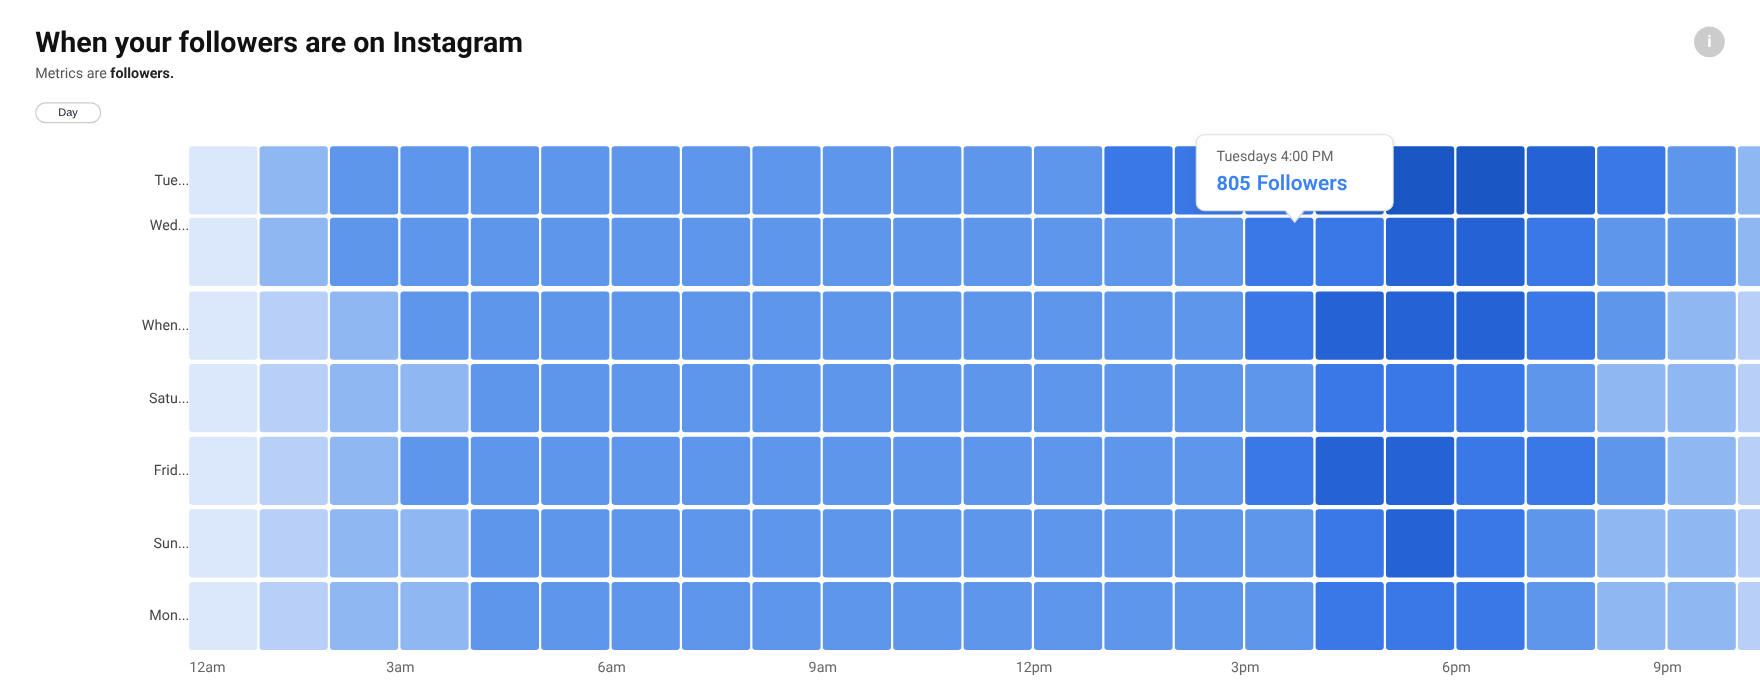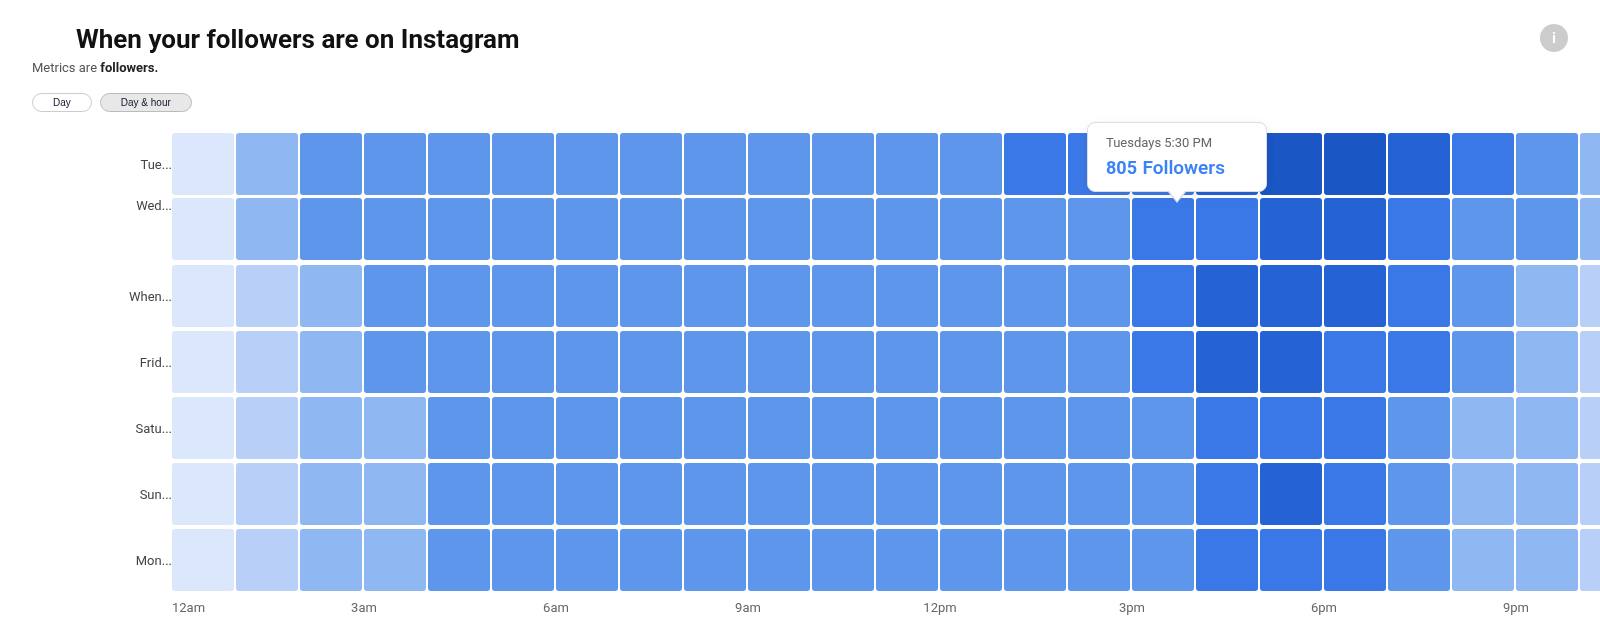--- a/index.html
+++ b/index.html
@@ -9,21 +9,20 @@
       padding: 24px 32px;
       width: 1600px;
       min-height: 626px;
       position: relative;
     }
     .page-title {
       font-size: 26px;
       font-weight: 700;
       color: #111;
       margin-bottom: 6px;
-      margin-left: 44px;
     }
     .metrics-note {
       font-size: 13px;
       color: #555;
       margin-bottom: 18px;
     }
     .metrics-note strong {
       font-weight: 700;
       color: #222;
     }
@@ -153,29 +152,28 @@
 </head>
 <body>
 
 <h1 class="page-title">When your followers are on Instagram</h1>
 <p class="metrics-note">
   <span>Metrics are </span><strong>followers.</strong>
 </p>
 
 <div class="controls">
   <button class="btn">Day</button>
-  <button class="btn active">Day &amp; hour</button>
 </div>
 
 <div class="info-icon">i</div>
 
 <div class="chart-area">
 
   <div class="tooltip">
-    <div class="tooltip-label">Tuesdays 5:30 PM</div>
+    <div class="tooltip-label">Tuesdays 4:00 PM</div>
     <div class="tooltip-value">
       <span id="tooltip-count">805</span> <span id="tooltip-followers" style="color: rgb(59, 130, 246); font-size: 19px; font-weight: 600;">Followers</span>
     </div>
   </div>
 
   <div class="heatmap-container" id="heatmap">
       <div class="heatmap-row" style="position: relative; height: 64px; display: flex; align-items: center;">
         <span class="row-label">Tue...</span>
         <div class="cells-row" style="margin-left: 70px;">
           <div class="cell" style="background-color: rgb(219, 232, 251);"></div>
@@ -253,20 +251,48 @@
           <div class="cell" style="background-color: rgb(37, 99, 212);"></div>
           <div class="cell" style="background-color: rgb(37, 99, 212);"></div>
           <div class="cell" style="background-color: rgb(37, 99, 212);"></div>
           <div class="cell" style="background-color: rgb(59, 120, 231);"></div>
           <div class="cell" style="background-color: rgb(94, 150, 235);"></div>
           <div class="cell" style="background-color: rgb(143, 184, 242);"></div>
           <div class="cell" style="background-color: rgb(184, 208, 247);"></div>
         </div>
       </div>
       <div class="heatmap-row" style="position: relative; height: 64px; display: flex; align-items: center;">
+        <span class="row-label">Satu...</span>
+        <div class="cells-row" style="margin-left: 70px;">
+          <div class="cell" style="background-color: rgb(219, 232, 251);"></div>
+          <div class="cell" style="background-color: rgb(184, 208, 247);"></div>
+          <div class="cell" style="background-color: rgb(143, 184, 242);"></div>
+          <div class="cell" style="background-color: rgb(143, 184, 242);"></div>
+          <div class="cell" style="background-color: rgb(94, 150, 235);"></div>
+          <div class="cell" style="background-color: rgb(94, 150, 235);"></div>
+          <div class="cell" style="background-color: rgb(94, 150, 235);"></div>
+          <div class="cell" style="background-color: rgb(94, 150, 235);"></div>
+          <div class="cell" style="background-color: rgb(94, 150, 235);"></div>
+          <div class="cell" style="background-color: rgb(94, 150, 235);"></div>
+          <div class="cell" style="background-color: rgb(94, 150, 235);"></div>
+          <div class="cell" style="background-color: rgb(94, 150, 235);"></div>
+          <div class="cell" style="background-color: rgb(94, 150, 235);"></div>
+          <div class="cell" style="background-color: rgb(94, 150, 235);"></div>
+          <div class="cell" style="background-color: rgb(94, 150, 235);"></div>
+          <div class="cell" style="background-color: rgb(94, 150, 235);"></div>
+          <div class="cell" style="background-color: rgb(59, 120, 231);"></div>
+          <div class="cell" style="background-color: rgb(59, 120, 231);"></div>
+          <div class="cell" style="background-color: rgb(59, 120, 231);"></div>
+          <div class="cell" style="background-color: rgb(94, 150, 235);"></div>
+          <div class="cell" style="background-color: rgb(143, 184, 242);"></div>
+          <div class="cell" style="background-color: rgb(143, 184, 242);"></div>
+          <div class="cell" style="background-color: rgb(184, 208, 247);"></div>
+        </div>
+      </div>
+      <div class="heatmap-row" style="position: relative; height: 64px; display: flex; align-items: center;">
         <span class="row-label">Frid...</span>
         <div class="cells-row" style="margin-left: 70px;">
           <div class="cell" style="background-color: rgb(219, 232, 251);"></div>
           <div class="cell" style="background-color: rgb(184, 208, 247);"></div>
           <div class="cell" style="background-color: rgb(143, 184, 242);"></div>
           <div class="cell" style="background-color: rgb(94, 150, 235);"></div>
           <div class="cell" style="background-color: rgb(94, 150, 235);"></div>
           <div class="cell" style="background-color: rgb(94, 150, 235);"></div>
           <div class="cell" style="background-color: rgb(94, 150, 235);"></div>
           <div class="cell" style="background-color: rgb(94, 150, 235);"></div>
@@ -276,48 +302,20 @@
           <div class="cell" style="background-color: rgb(94, 150, 235);"></div>
           <div class="cell" style="background-color: rgb(94, 150, 235);"></div>
           <div class="cell" style="background-color: rgb(94, 150, 235);"></div>
           <div class="cell" style="background-color: rgb(94, 150, 235);"></div>
           <div class="cell" style="background-color: rgb(59, 120, 231);"></div>
           <div class="cell" style="background-color: rgb(37, 99, 212);"></div>
           <div class="cell" style="background-color: rgb(37, 99, 212);"></div>
           <div class="cell" style="background-color: rgb(59, 120, 231);"></div>
           <div class="cell" style="background-color: rgb(59, 120, 231);"></div>
           <div class="cell" style="background-color: rgb(94, 150, 235);"></div>
-          <div class="cell" style="background-color: rgb(143, 184, 242);"></div>
-          <div class="cell" style="background-color: rgb(184, 208, 247);"></div>
-        </div>
-      </div>
-      <div class="heatmap-row" style="position: relative; height: 64px; display: flex; align-items: center;">
-        <span class="row-label">Satu...</span>
-        <div class="cells-row" style="margin-left: 70px;">
-          <div class="cell" style="background-color: rgb(219, 232, 251);"></div>
-          <div class="cell" style="background-color: rgb(184, 208, 247);"></div>
-          <div class="cell" style="background-color: rgb(143, 184, 242);"></div>
-          <div class="cell" style="background-color: rgb(143, 184, 242);"></div>
-          <div class="cell" style="background-color: rgb(94, 150, 235);"></div>
-          <div class="cell" style="background-color: rgb(94, 150, 235);"></div>
-          <div class="cell" style="background-color: rgb(94, 150, 235);"></div>
-          <div class="cell" style="background-color: rgb(94, 150, 235);"></div>
-          <div class="cell" style="background-color: rgb(94, 150, 235);"></div>
-          <div class="cell" style="background-color: rgb(94, 150, 235);"></div>
-          <div class="cell" style="background-color: rgb(94, 150, 235);"></div>
-          <div class="cell" style="background-color: rgb(94, 150, 235);"></div>
-          <div class="cell" style="background-color: rgb(94, 150, 235);"></div>
-          <div class="cell" style="background-color: rgb(94, 150, 235);"></div>
-          <div class="cell" style="background-color: rgb(94, 150, 235);"></div>
-          <div class="cell" style="background-color: rgb(94, 150, 235);"></div>
-          <div class="cell" style="background-color: rgb(59, 120, 231);"></div>
-          <div class="cell" style="background-color: rgb(59, 120, 231);"></div>
-          <div class="cell" style="background-color: rgb(59, 120, 231);"></div>
-          <div class="cell" style="background-color: rgb(94, 150, 235);"></div>
-          <div class="cell" style="background-color: rgb(143, 184, 242);"></div>
           <div class="cell" style="background-color: rgb(143, 184, 242);"></div>
           <div class="cell" style="background-color: rgb(184, 208, 247);"></div>
         </div>
       </div>
       <div class="heatmap-row" style="position: relative; height: 64px; display: flex; align-items: center;">
         <span class="row-label">Sun...</span>
         <div class="cells-row" style="margin-left: 70px;">
           <div class="cell" style="background-color: rgb(219, 232, 251);"></div>
           <div class="cell" style="background-color: rgb(184, 208, 247);"></div>
           <div class="cell" style="background-color: rgb(143, 184, 242);"></div>

